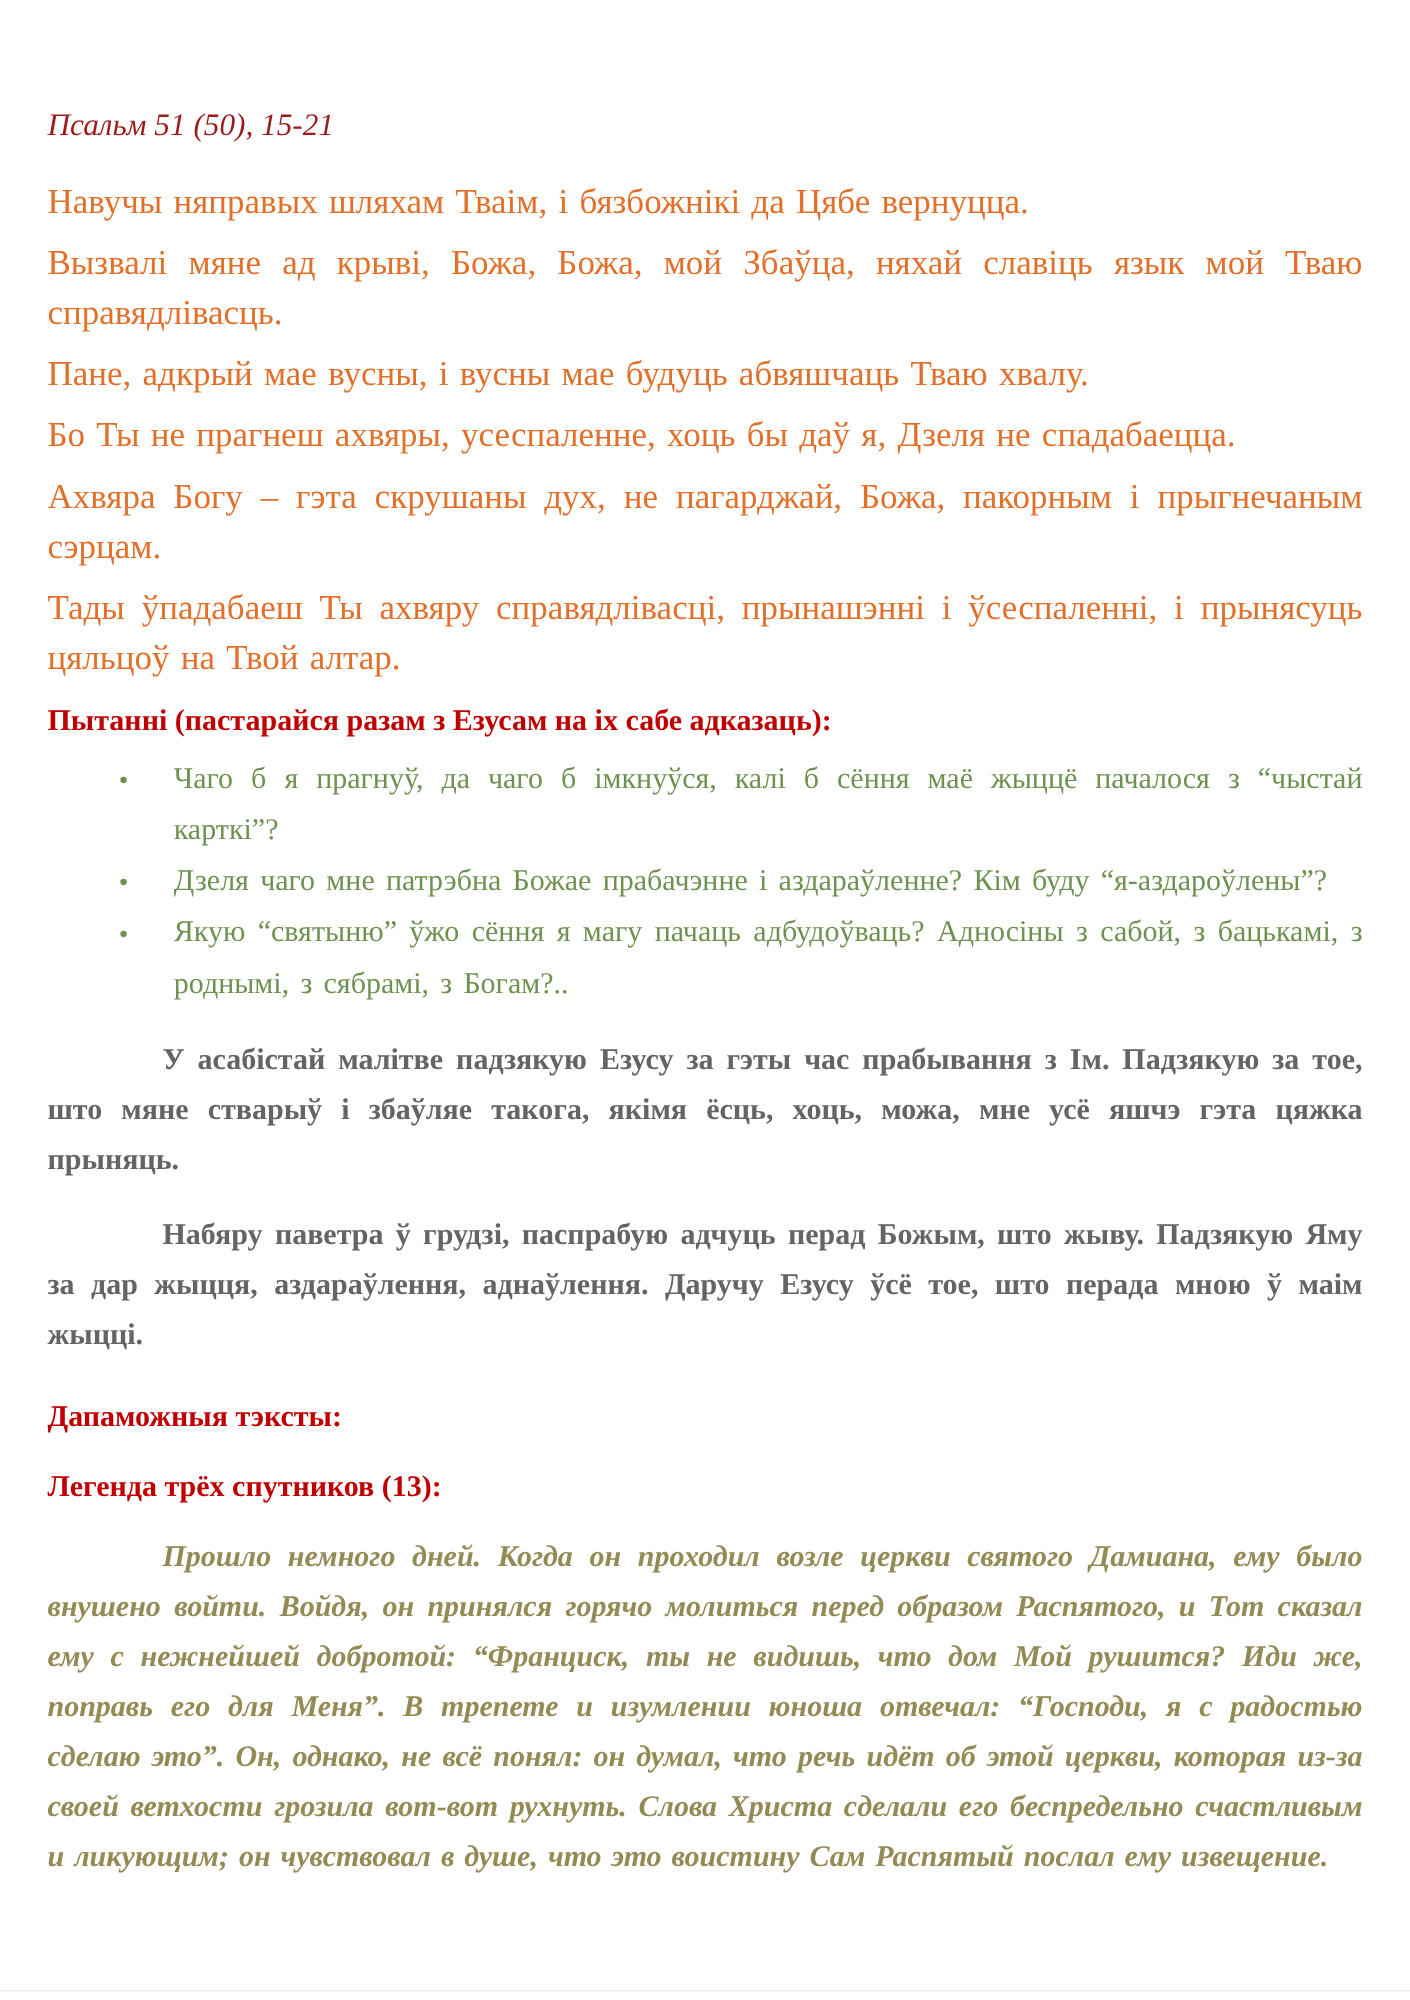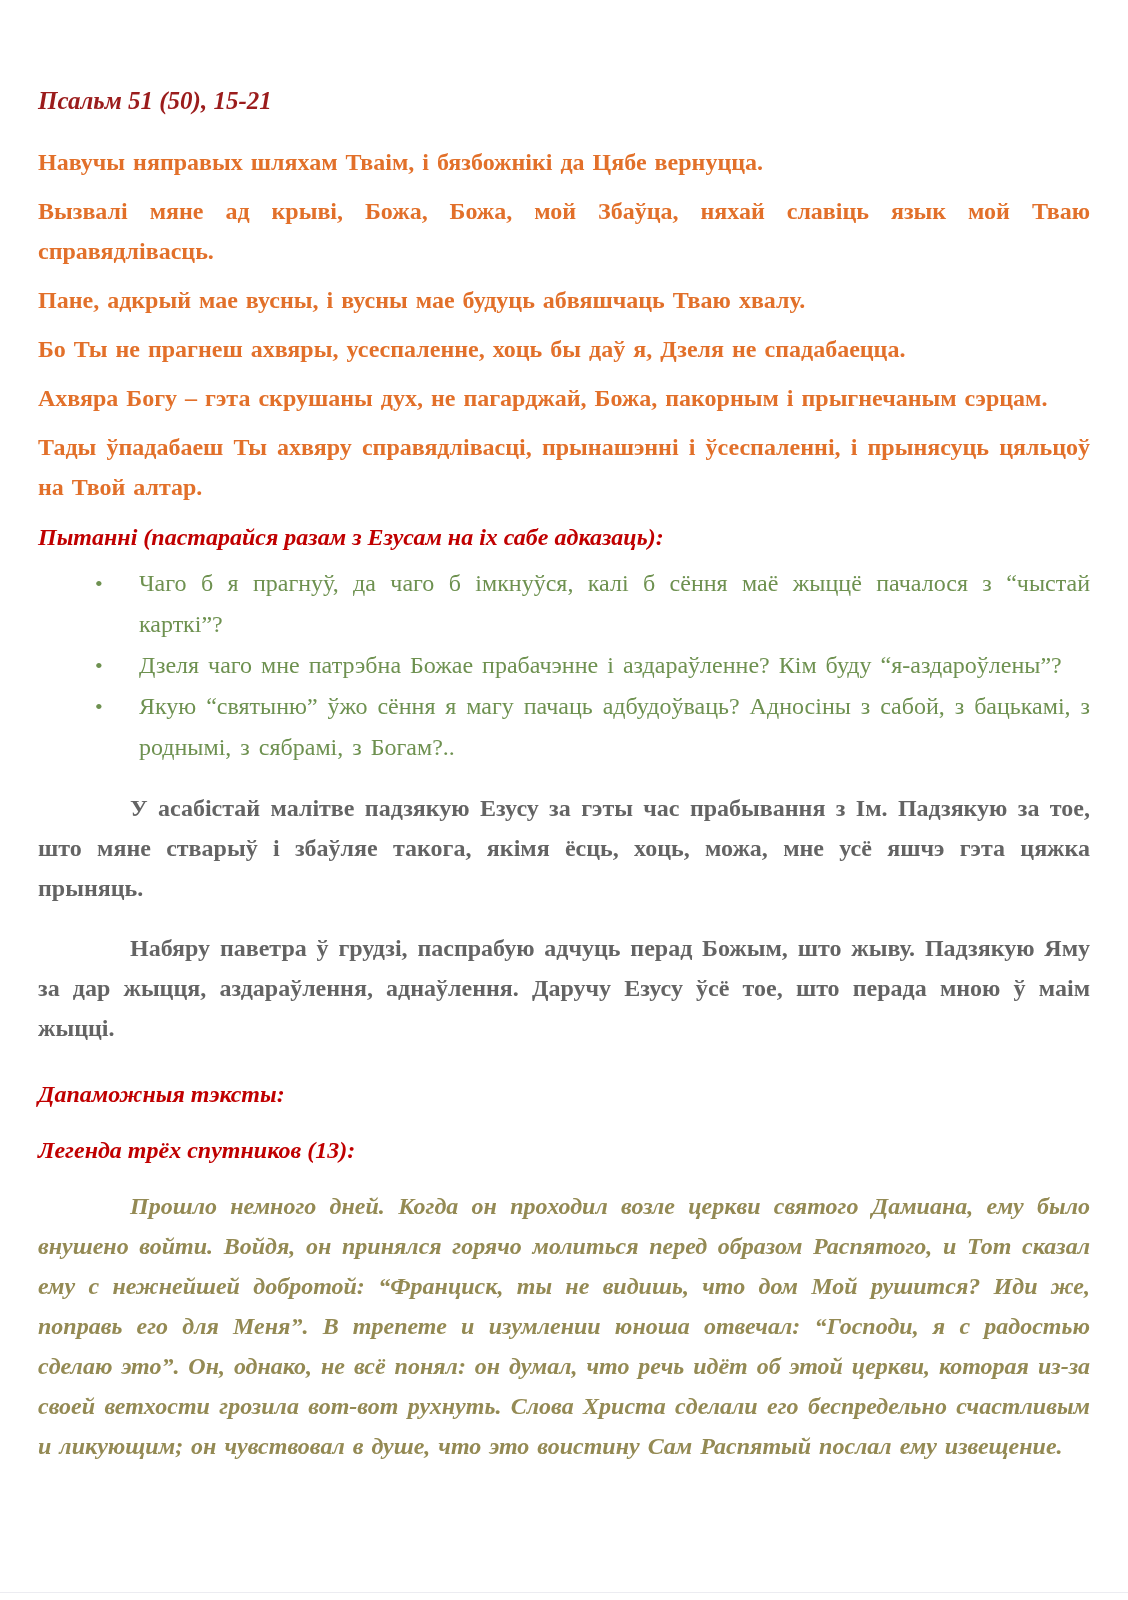--- a/index.html
+++ b/index.html
@@ -13,39 +13,38 @@
     height: 1600px;
     box-sizing: border-box;
     background: #ffffff;
     padding: 86px 38px 0 38px;
     overflow: hidden;
     font-family: "Liberation Serif", "DejaVu Serif", serif;
   }
   .psalm-heading {
     font-size: 25px;
     line-height: 30px;
-    font-weight: bold;
+    font-weight: normal;
     font-style: italic;
     color: var(--heading-dark-red, #9b1c1c);
     margin: 0 0 26px 0;
   }
   .verse {
-    font-size: 24px;
+    font-size: 28px;
     line-height: 40px;
-    font-weight: bold;
+    font-weight: normal;
     color: var(--verse-orange, #e2702a);
     text-align: justify;
     word-spacing: 2px;
     margin: 0 0 9px 0;
   }
   .section-heading {
     font-size: 24px;
     line-height: 40px;
     font-weight: bold;
-    font-style: italic;
     color: var(--heading-red, #c00000);
     margin: 10px 0 6px 0;
   }
   .questions-list {
     list-style: none;
     margin: 0 0 16px 0;
     padding: 0 0 0 101px;
   }
   .question-item {
     position: relative;

